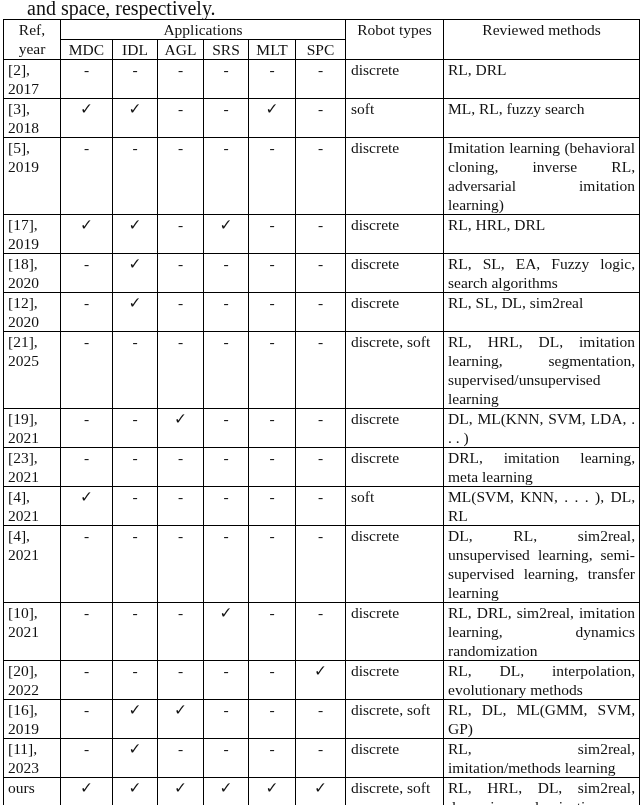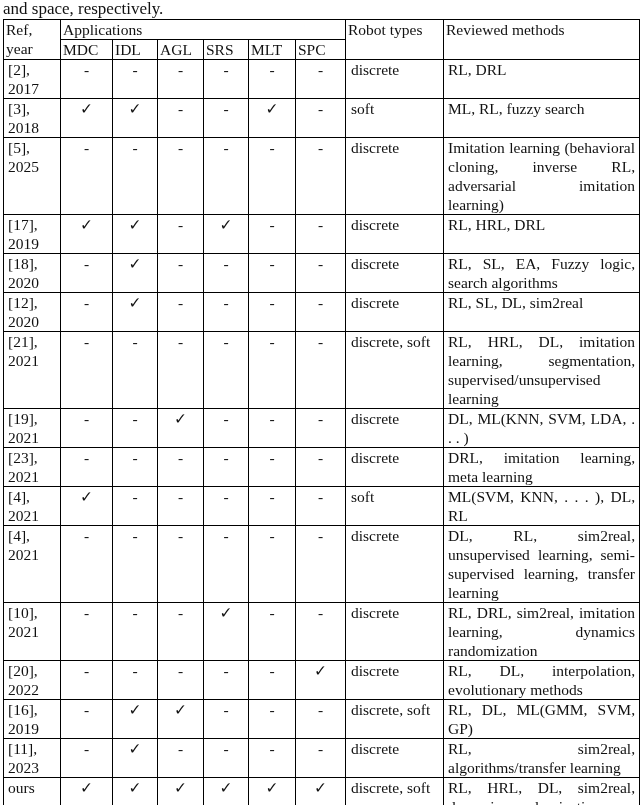--- a/index.html
+++ b/index.html
@@ -9,39 +9,40 @@
     width: 640px;
     height: 805px;
     overflow: hidden;
     font-family: "Liberation Serif", serif;
     color: #111111;
   }
   .page {
     padding: 0 1px 0 2px;
   }
   .caption {
-    font-size: 17px;
+    font-size: 20px;
     line-height: 17px;
     padding: 0 0 2px 1px;
+    margin-left: 24px;
   }
   table.cmp {
     border-collapse: collapse;
     table-layout: fixed;
     width: 636px;
     margin-left: 1px;
   }
   table.cmp th, table.cmp td {
     border: 1px solid #000000;
     vertical-align: top;
     font-size: 15.5px;
     line-height: 19px;
     font-weight: normal;
   }
   table.cmp th {
-    text-align: left;
+    text-align: center;
     padding: 0 2px;
   }
   td.ref {
     text-align: left;
     padding: 0 4px;
     margin-left: 8px;
   }
   td.mark {
     text-align: center;
     padding: 0 2px;
@@ -108,21 +109,21 @@
           <td class="mark">✓</td>
           <td class="mark">✓</td>
           <td class="mark">-</td>
           <td class="mark">-</td>
           <td class="mark">✓</td>
           <td class="mark">-</td>
           <td class="robot">soft</td>
           <td class="methods">ML, RL, fuzzy search</td>
         </tr>
         <tr>
-          <td class="ref">[5], 2025</td>
+          <td class="ref">[5], 2019</td>
           <td class="mark">-</td>
           <td class="mark">-</td>
           <td class="mark">-</td>
           <td class="mark">-</td>
           <td class="mark">-</td>
           <td class="mark">-</td>
           <td class="robot">discrete</td>
           <td class="methods">Imitation learning (behavioral cloning, inverse RL, adversarial imitation learning)</td>
         </tr>
         <tr>
@@ -152,21 +153,21 @@
           <td class="mark">-</td>
           <td class="mark">✓</td>
           <td class="mark">-</td>
           <td class="mark">-</td>
           <td class="mark">-</td>
           <td class="mark">-</td>
           <td class="robot">discrete</td>
           <td class="methods">RL, SL, DL, sim2real</td>
         </tr>
         <tr>
-          <td class="ref">[21], 2021</td>
+          <td class="ref">[21], 2025</td>
           <td class="mark">-</td>
           <td class="mark">-</td>
           <td class="mark">-</td>
           <td class="mark">-</td>
           <td class="mark">-</td>
           <td class="mark">-</td>
           <td class="robot">discrete, soft</td>
           <td class="methods">RL, HRL, DL, imitation learning, segmentation, supervised/unsupervised learning</td>
         </tr>
         <tr>
@@ -248,21 +249,21 @@
         </tr>
         <tr>
           <td class="ref">[11], 2023</td>
           <td class="mark">-</td>
           <td class="mark">✓</td>
           <td class="mark">-</td>
           <td class="mark">-</td>
           <td class="mark">-</td>
           <td class="mark">-</td>
           <td class="robot">discrete</td>
-          <td class="methods">RL, sim2real, algorithms/transfer learning</td>
+          <td class="methods">RL, sim2real, imitation/methods learning</td>
         </tr>
         <tr>
           <td class="ref">ours</td>
           <td class="mark">✓</td>
           <td class="mark">✓</td>
           <td class="mark">✓</td>
           <td class="mark">✓</td>
           <td class="mark">✓</td>
           <td class="mark">✓</td>
           <td class="robot">discrete, soft</td>

